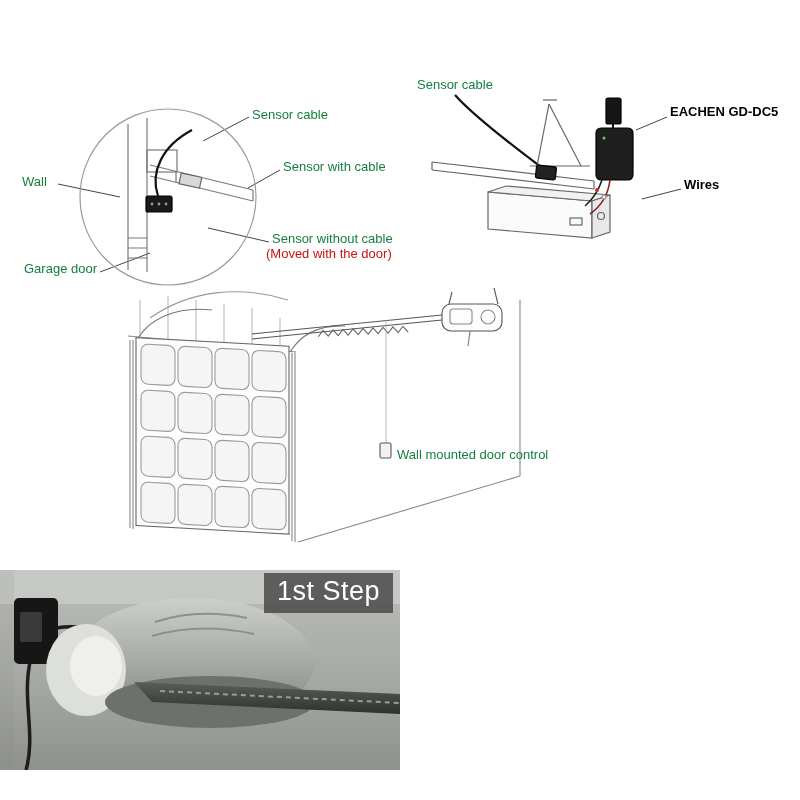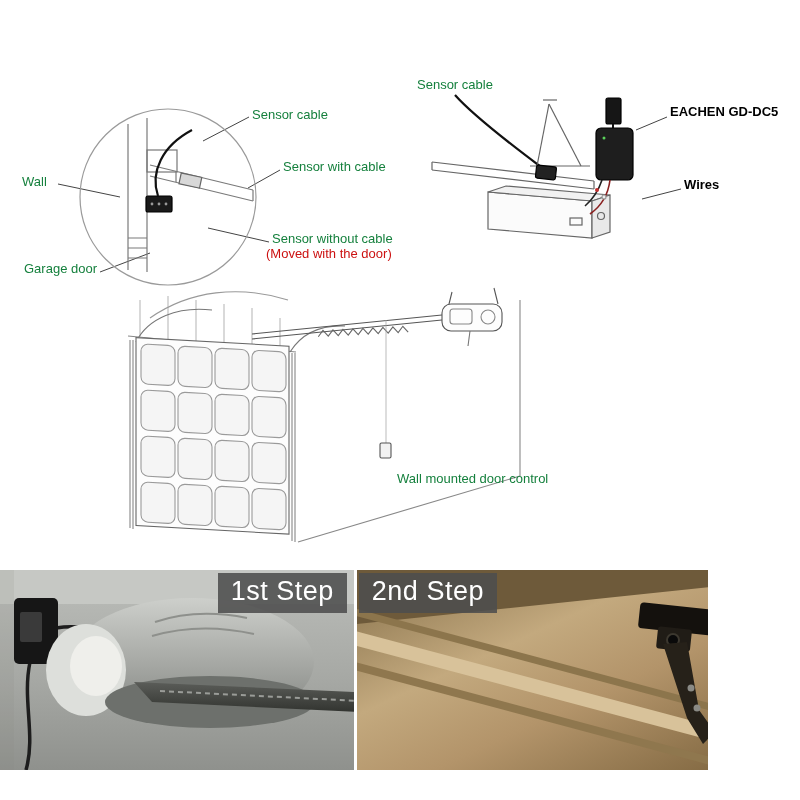--- a/index.html
+++ b/index.html
@@ -6,21 +6,21 @@
   html,body { width:800px; height:800px; background:#ffffff; font-family:"Liberation Sans", sans-serif; }
   .canvas { position:relative; width:800px; height:800px; background:#fff; overflow:hidden; }
 
   .top-diagram { position:absolute; left:0; top:0; width:800px; height:570px; }
   .top-diagram svg { position:absolute; left:0; top:0; }
 
   .label { position:absolute; font-size:13px; color:#15803d; white-space:nowrap; line-height:1.1; }
   .label.bold { font-weight:bold; color:#000000; }
   .label.red { color:#cc1111; }
 
-  .photos { position:absolute; left:0; top:570px; width:708px; height:200px; display:flex;justify-content:space-between; }
+  .photos { position:absolute; left:0; top:570px; width:800px; height:200px; display:flex;justify-content:space-between; }
   .photo { position:relative; width:400px; height:200px; overflow:hidden; }
   .photo-left { background:linear-gradient(180deg,#bcbeba 0%,#a6a8a4 55%,#8f918d 100%); }
   .photo-right { background:linear-gradient(155deg,#86704a 0%,#c3a97e 40%,#b3946a 65%,#866c45 100%); border-left:3px solid #ffffff; }
   .photo svg { position:absolute; left:0; top:0; }
 
   .step-badge { position:absolute; top:3px; background:rgba(77,77,77,0.88); color:#ffffff;
                 font-size:27px; padding:3px 13px 6px; letter-spacing:0.5px; }
   .photo-left .step-badge { right:7px; }
   .photo-right .step-badge { left:2px; }
 </style>
@@ -132,21 +132,21 @@
 
     <div class="label" style="left:252px; top:108px;">Sensor cable</div>
     <div class="label" style="left:417px; top:78px;">Sensor cable</div>
     <div class="label bold" style="left:670px; top:105px;">EACHEN GD-DC5</div>
     <div class="label bold" style="left:684px; top:178px;">Wires</div>
     <div class="label" style="left:22px; top:175px;">Wall</div>
     <div class="label" style="left:283px; top:160px;text-align:right;">Sensor with cable</div>
     <div class="label" style="left:272px; top:232px;">Sensor without cable</div>
     <div class="label red" style="left:266px; top:247px;">(Moved with the door)</div>
     <div class="label" style="left:24px; top:262px;">Garage door</div>
-    <div class="label" style="left:397px; top:472px;text-align:center;">Wall mounted door control</div>
+    <div class="label" style="left:397px; top:448px;text-align:center;">Wall mounted door control</div>
   </div>
 
   <div class="photos">
 
     <div class="photo photo-left">
       <svg width="400" height="200" viewBox="0 0 400 200">
         <defs>
           <linearGradient id="domeG" x1="0" y1="0" x2="0" y2="1">
             <stop offset="0" stop-color="#cdcfcb"></stop>
             <stop offset="0.5" stop-color="#a7a9a5"></stop>
@@ -168,34 +168,14 @@
         <ellipse cx="96" cy="96" rx="26" ry="30" fill="#efefeb"></ellipse>
         <ellipse cx="210" cy="132" rx="105" ry="26" fill="#6d706c"></ellipse>
         <path d="M155,52 q42,-14 92,-4" stroke="#8e908c" stroke-width="2" fill="none"></path>
         <path d="M152,66 q48,-14 102,-2" stroke="#8e908c" stroke-width="2" fill="none"></path>
         <path d="M134,112 L400,124 L400,144 L152,132 Z" fill="url(#railG)"></path>
         <path d="M160,121 L400,133" stroke="#9a9c98" stroke-width="2" stroke-dasharray="5 4" fill="none"></path>
       </svg>
       <div class="step-badge">1st Step</div>
     </div>
 
-    <div class="photo photo-right">
-      <svg width="400" height="200" viewBox="0 0 400 200">
-        <polygon points="0,0 400,0 400,12 0,54" fill="#6e5a3a"></polygon>
-        <path d="M-10,40 L410,152" stroke="#8c754c" stroke-width="7" fill="none"></path>
-        <path d="M-10,66 L410,178" stroke="#d8c29a" stroke-width="14" fill="none"></path>
-        <path d="M-10,96 L410,208" stroke="#96monobad" stroke-width="0" fill="none"></path>
-        <path d="M-10,94 L410,206" stroke="#8f774e" stroke-width="8" fill="none"></path>
-        <polygon points="368,0 400,0 400,200 384,200" fill="#181410"></polygon>
-        <g>
-          <rect x="282" y="36" width="76" height="26" rx="4" fill="#14110d" transform="rotate(6 320 49)"></rect>
-          <rect x="300" y="58" width="34" height="22" rx="3" fill="#201c16" transform="rotate(6 317 69)"></rect>
-          <circle cx="316" cy="70" r="6" fill="#0a0a0a" stroke="#3c382f" stroke-width="2"></circle>
-          <path d="M306,74 L330,72 L342,140 L358,162 L346,174 L330,148 Z" fill="#262119"></path>
-          <circle cx="334" cy="118" r="3.5" fill="#8a8a85"></circle>
-          <circle cx="340" cy="138" r="3.5" fill="#8a8a85"></circle>
-          <path d="M356,46 C374,40 390,42 402,48" stroke="#131313" stroke-width="2.5" fill="none"></path>
-        </g>
-      </svg>
-      <div class="step-badge">2nd Step</div>
-    </div>
   </div>
 </div>
 
 </body></html>

